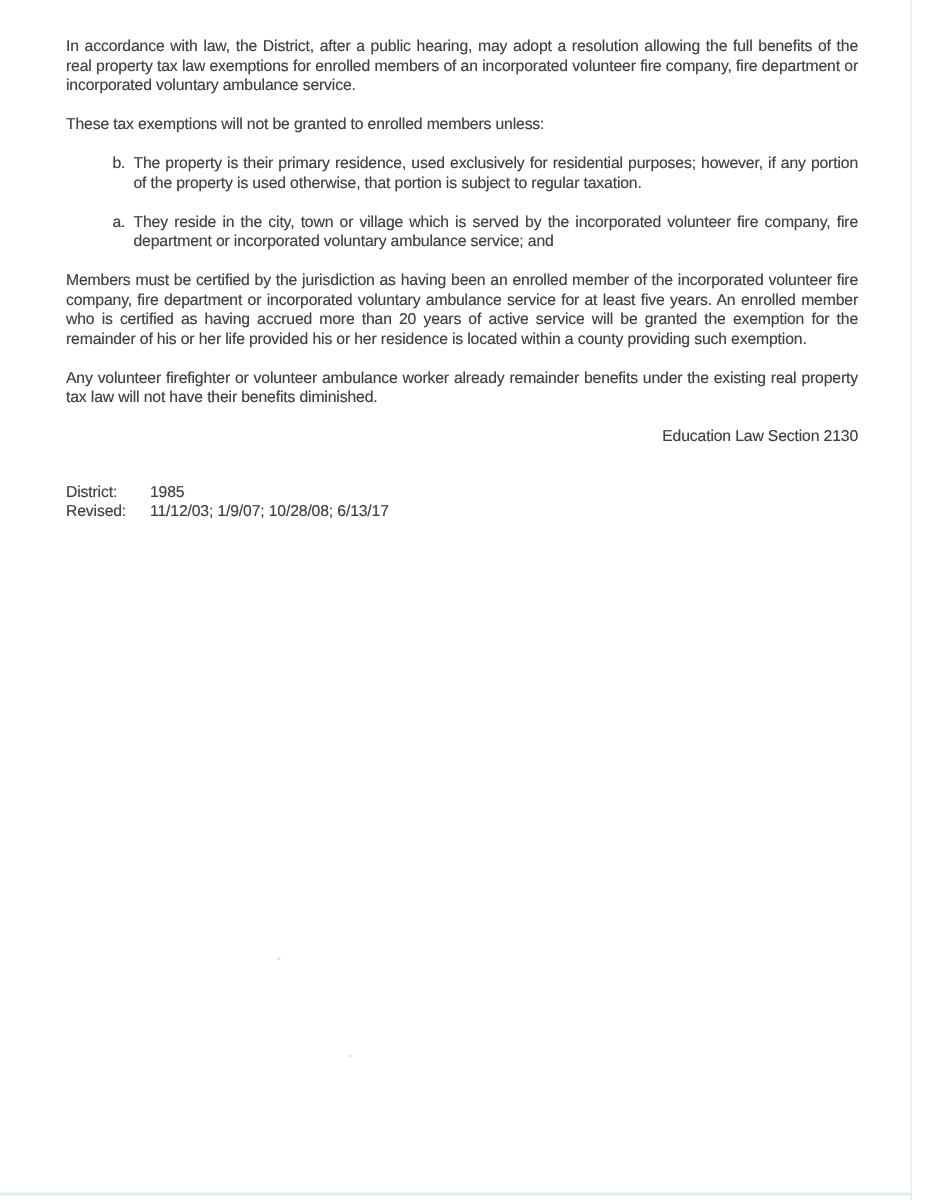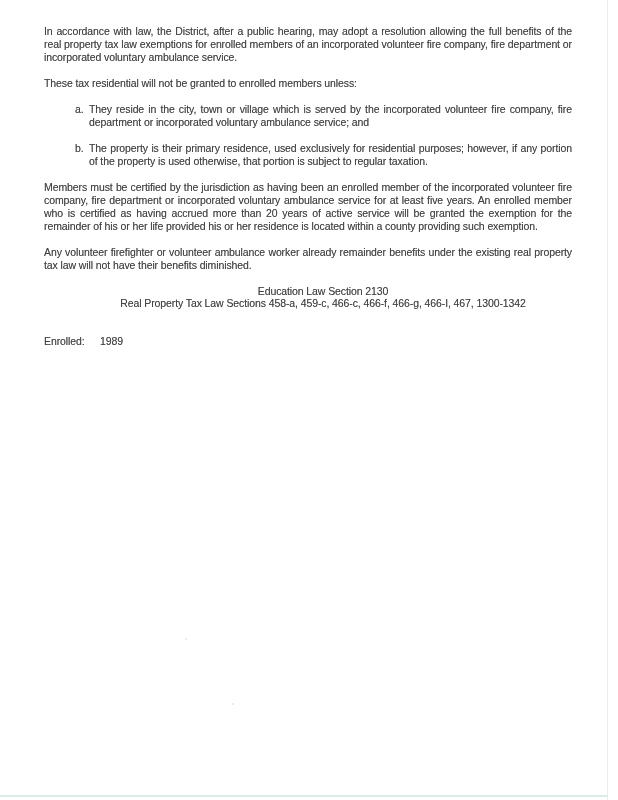--- a/index.html
+++ b/index.html
@@ -42,21 +42,21 @@
     text-indent: -14px;
   }
   .cond-list .marker {
     display: inline-block;
     width: 14px;
     text-indent: 0;
   }
   .refs {
     margin-top: 13px;
     line-height: 12.4px;
-    text-align: center;
+    text-align: right;
     margin-left: 30px;
   }
   .refs div {
     white-space: nowrap;
   }
   .adoption {
     margin-top: 25px;
     line-height: 12.4px;
   }
   .adoption .label {
@@ -90,38 +90,38 @@
 </style>
 </head>
 <body>
 
 <div class="page">
   <div class="content">
 
     <p class="para">In accordance with law, the District, after a public hearing, may adopt a resolution allowing the full benefits of the real property tax law exemptions for enrolled members of an incorporated volunteer fire company, fire department or incorporated voluntary ambulance service.</p>
 
 
-    <p class="para">These tax residential will not be granted to enrolled members unless:</p>
+    <p class="para">These tax exemptions will not be granted to enrolled members unless:</p>
 
     <ol class="cond-list">
+      <li><span class="marker">b.</span><span>The property is their primary residence, used exclusively for residential purposes; however, if any portion of the property is used otherwise, that portion is subject to regular taxation.</span></li>
       <li><span class="marker">a.</span><span>They reside in the city, town or village which is served by the incorporated volunteer fire company, fire department or incorporated voluntary ambulance service; and</span></li>
-      <li><span class="marker">b.</span><span>The property is their primary residence, used exclusively for residential purposes; however, if any portion of the property is used otherwise, that portion is subject to regular taxation.</span></li>
     </ol>
 
     <p class="para">Members must be certified by the jurisdiction as having been an enrolled member of the incorporated volunteer fire company, fire department or incorporated voluntary ambulance service for at least five years. An enrolled member who is certified as having accrued more than 20 years of active service will be granted the exemption for the remainder of his or her life provided his or her residence is located within a county providing such exemption.</p>
 
     <p class="para">Any volunteer firefighter or volunteer ambulance worker already remainder benefits under the existing real property tax law will not have their benefits diminished.</p>
 
     <div class="refs">
       <div>Education Law Section 2130</div>
-      <div>Real Property Tax Law Sections 458-a, 459-c, 466-c, 466-f, 466-g, 466-I, 467, 1300-1342</div>
     </div>
 
     <div class="adoption">
-      <div><span class="label">Enrolled:</span><span>1989</span></div>
+      <div><span class="label">District:</span><span>1985</span></div>
+      <div><span class="label">Revised:</span><span>11/12/03; 1/9/07; 10/28/08; 6/13/17</span></div>
     </div>
 
   </div>
 
   <div class="scan-speck" style="left:185px; top:638px;"></div>
   <div class="scan-speck" style="left:232px; top:703px;"></div>
   <div class="scan-edge-right"></div>
   <div class="scan-edge-bottom"></div>
 </div>
 

